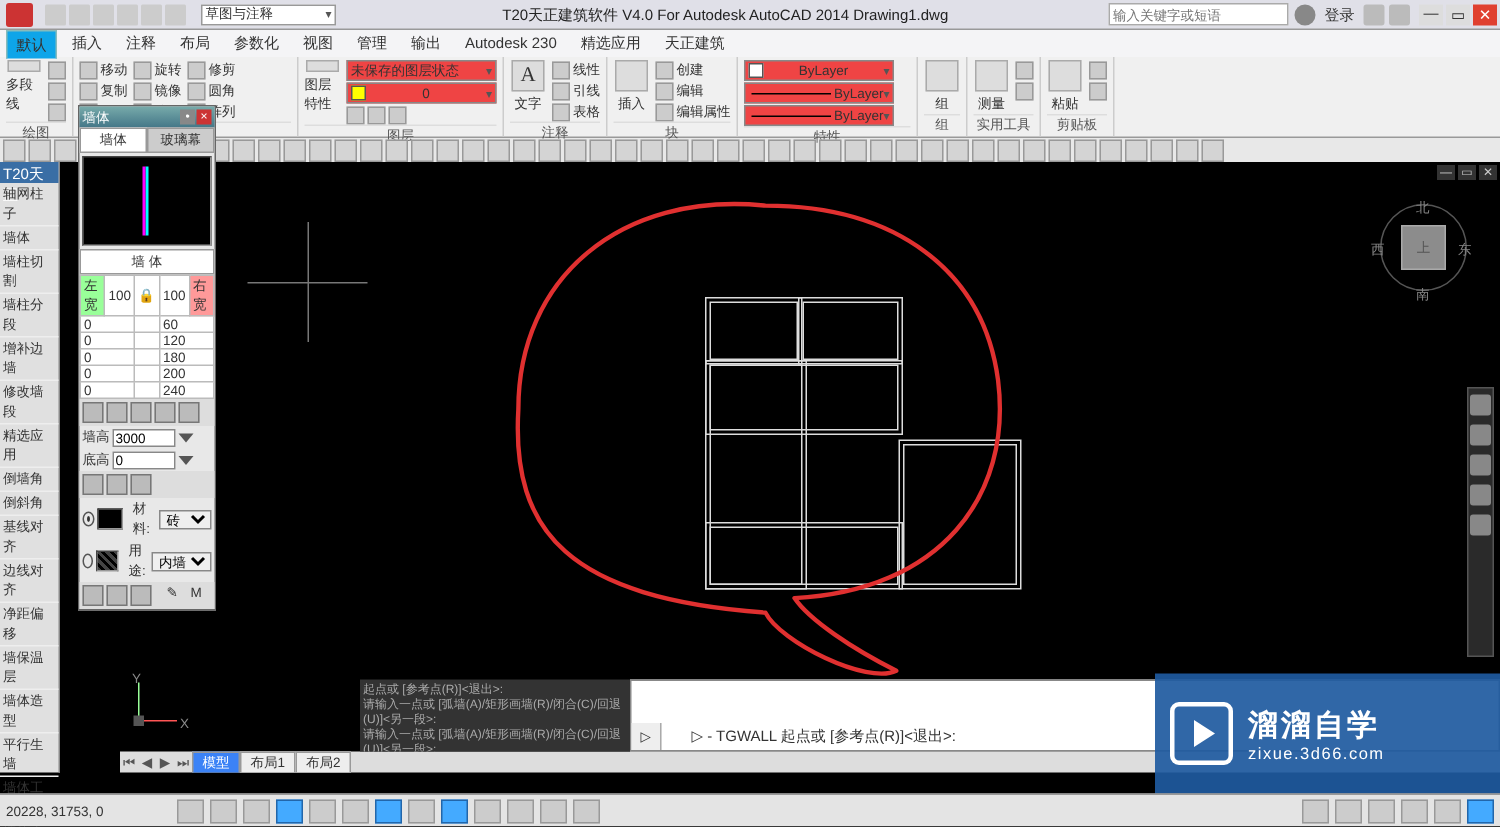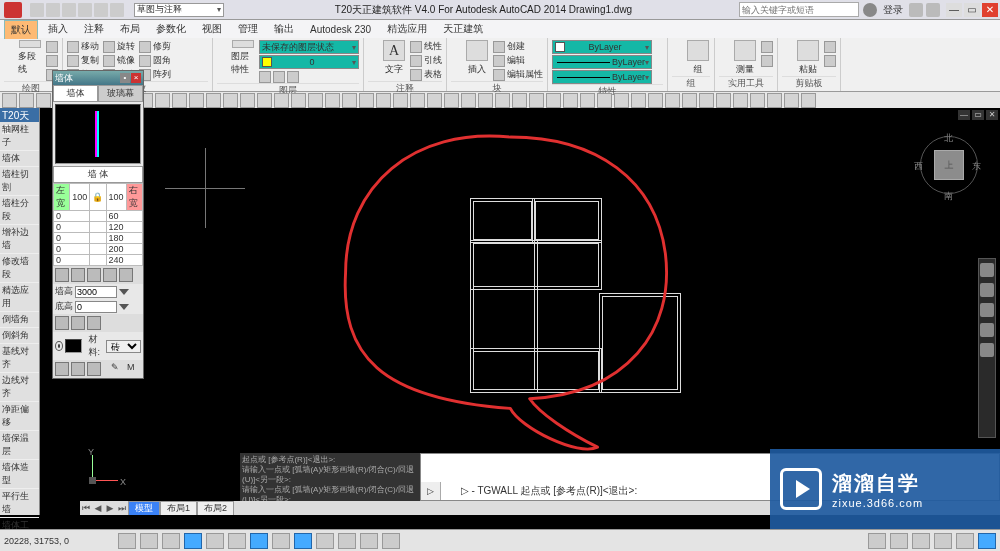--- a/index.html
+++ b/index.html
@@ -15,35 +15,35 @@
 .signin { color:#333; font-size:10px; margin:0 6px; }
 .title-icons { display:flex; gap:3px; margin-right:6px;}
 .title-icons span { width:14px; height:14px; background:#bbb; border-radius:2px; display:inline-block;}
 .red-x { background:#e04030 !important; color:#fff !important; }
 
 
 .menu-bar { height:18px; background:#f4f4f6; display:flex; align-items:center; padding:0 4px; gap:4px; }
 .menu-bar .qat { display:flex; gap:2px; margin-right:6px;}
 .menu-bar .qat span { width:14px;height:14px; background:#ccc; display:inline-block; border-radius:1px;}
 .menu-bar .tab { padding:2px 6px; color:#333; font-size:10px; cursor:default; }
-.menu-bar .tab.active { background:#fdba74; border:1px solid #8bb; border-bottom:none;text-align:right; }
+.menu-bar .tab.active { background:#0ea5e9; border:1px solid #8bb; border-bottom:none;text-align:right; }
 .menu-bar .combo { width:90px; height:14px; background:#fff; border:1px solid #999; font-size:9px; padding:0 2px; display:flex; align-items:center; justify-content:space-between; }
 .menu-bar .combo::after{content:"▾"; font-size:8px; color:#555;}
 
 
 .ribbon { height:54px; background:#f0f0f0; border-bottom:1px solid #999; display:flex; }
 .ribbon-panel { border-right:1px solid #ccc; padding:2px 4px; display:flex; flex-direction:column; justify-content:space-between; }
 .ribbon-panel .rows { display:flex; gap:4px; }
-.ribbon-panel .big { width:24px; height:36px; display:flex; flex-direction:column; align-items:center; font-size:9px; color:#333; gap:2px;margin-left:14px;}
+.ribbon-panel .big { width:24px; height:36px; display:flex; flex-direction:column; align-items:center; font-size:9px; color:#333; gap:2px;}
 .ribbon-panel .big .ico { width:22px; height:22px; background:#ddd; border:1px solid #aaa; }
 .ribbon-panel .stack { display:flex; flex-direction:column; gap:1px; }
 .ribbon-panel .mini { display:flex; align-items:center; gap:2px; font-size:9px; color:#333; height:13px; }
 .ribbon-panel .mini .mico { width:12px;height:12px; background:#ccc; border:1px solid #999; display:inline-block;}
 .ribbon-panel .panel-name { text-align:center; font-size:9px; color:#555; border-top:1px solid #ddd; }
-.ribbon-panel .combo2 { width:100px;height:14px;background:#14b8a6;border:1px solid #888;font-size:9px;display:flex;align-items:center;padding:0 2px; justify-content:space-between;}
+.ribbon-panel .combo2 { width:100px;height:14px;background:#ef4444;border:1px solid #888;font-size:9px;display:flex;align-items:center;padding:0 2px; justify-content:space-between;}
 .ribbon-panel .combo2::after{content:"▾";font-size:8px;color:#555;}
 .ribbon-panel .line-sample {flex:1;border-top:1px solid #000;margin:0 2px;}
 
 
 .toolbar-row { height:18px; background:#e8e8e8; border-bottom:1px solid #aaa; display:flex; align-items:center; padding:0 2px; gap:2px; }
 .toolbar-row .t { width:15px; height:15px; background:#d4d4d4; border:1px solid #999; display:inline-block; }
 .toolbar-row .t.red{background:#d33;}
 .toolbar-row .t.yellow{background:#ec5;}
 .toolbar-row .t.blue{background:#4af;}
 .toolbar-row .t.green{background:#5c5;}
@@ -639,20 +639,21 @@
       <span>底高</span>
       <input type="text" value="0" style="">
       <span class="tri"></span>
     </div>
   <div class="ico-row">
       <span></span>
       <span></span>
       <span></span>
     </div>
   <div class="row"><span class="radio checked"></span><span class="swatch"></span>&nbsp;<span>材料:</span><select><option>砖</option></select></div>
+  <div class="row"><span class="radio"></span><span class="swatch striped"></span>&nbsp;<span>用途:</span><select><option>内墙</option></select></div>
   <div class="ico-row">
     <span></span>
       <span></span>
       <span></span>
       <span style="flex:1;background:none;border:none"></span>
       <span style="background:none;border:none;color:#333">✎</span>
       <span style="background:none;border:none;color:#333">M</span>
   </div>
 </div>
 

